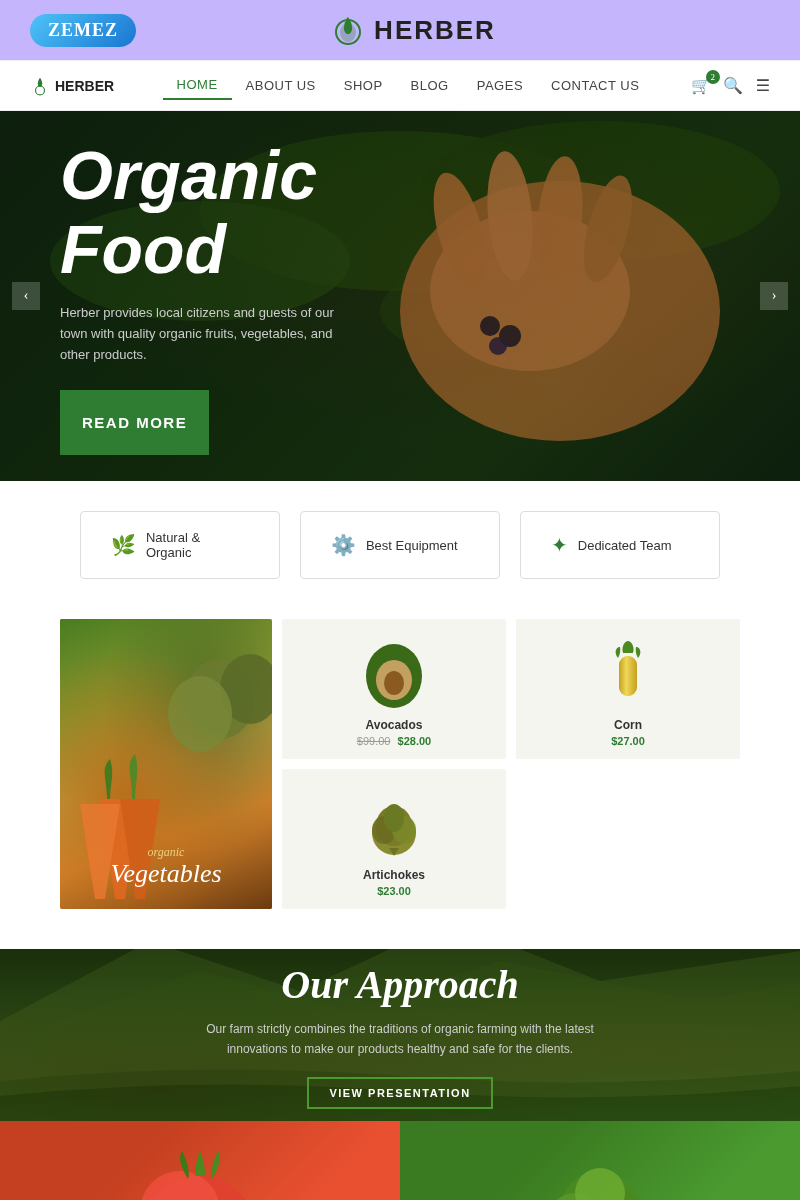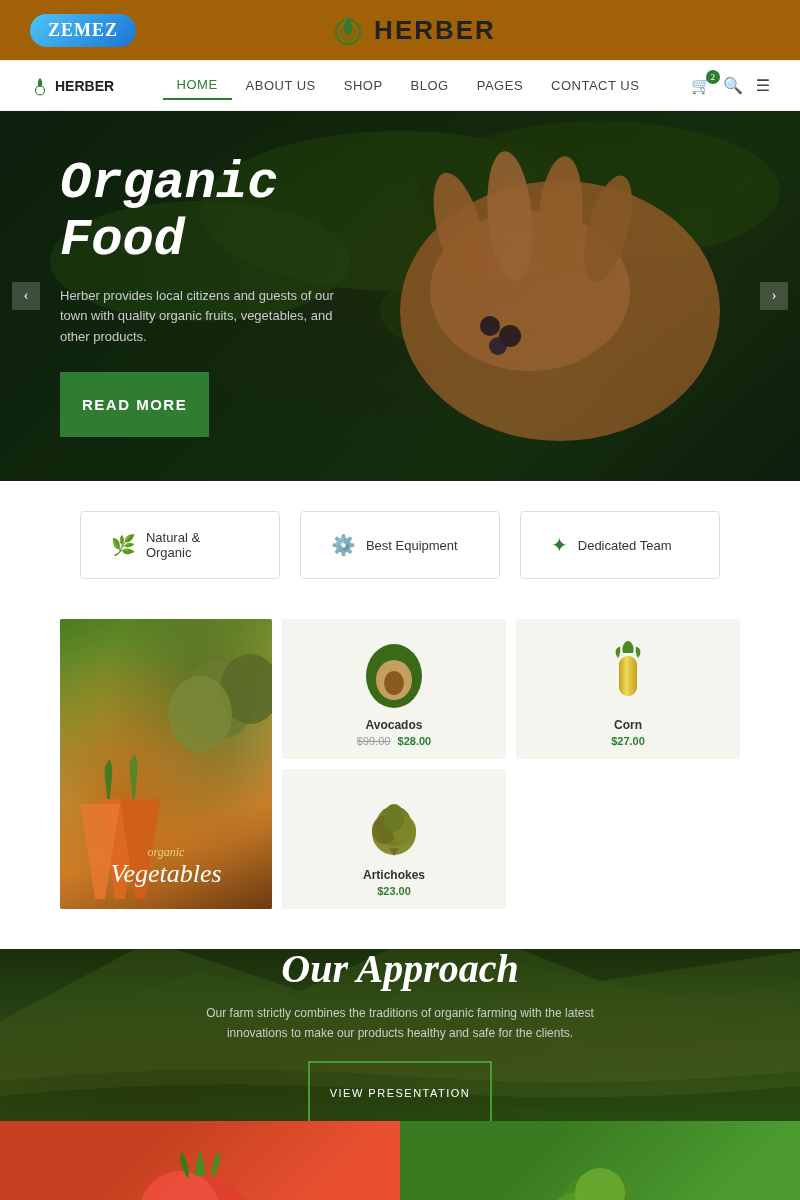--- a/index.html
+++ b/index.html
@@ -4,21 +4,21 @@
   <style>
     * { margin: 0; padding: 0; box-sizing: border-box; }
     body { font-family: 'Georgia', serif; background: #fff; width: 800px; }
 
     
     .top-bar {
       display: flex;
       align-items: center;
       justify-content: space-between;
       padding: 12px 30px;
-      background: #a16207;
+      background: #c4b5fd;
     }
     .zemez-logo {
       background: linear-gradient(135deg, #4fc3f7, #1976d2);
       color: #fff;
       font-weight: 900;
       font-size: 18px;
       padding: 6px 18px;
       border-radius: 20px;
       letter-spacing: 1px;
     }
@@ -123,23 +123,23 @@
         radial-gradient(ellipse at 60% 40%, rgba(80,60,20,0.6) 0%, transparent 60%),
         linear-gradient(135deg, #0d1f0d 0%, #1a3a0a 40%, #2a5010 70%, #0d1f0d 100%);
     }
     .hero-content {
       position: relative;
       z-index: 2;
       padding: 50px 60px;
       max-width: 420px;
     }
     .hero-title {
-      font-size: 52px;
-      color: #fff;
-      font-family: Liberation Mono, monospace;
+      font-size: 68px;
+      color: #fff;
+      font-family: Liberation Sans, sans-serif;
       line-height: 1.1;
       margin-bottom: 16px;
       font-style: italic;
     }
     .hero-desc {
       font-size: 13px;
       color: #ccc;
       line-height: 1.6;
       margin-bottom: 24px;
       font-family: Arial, sans-serif;
@@ -334,27 +334,27 @@
       color: #ccc;
       font-family: Arial, sans-serif;
       line-height: 1.6;
       max-width: 400px;
       margin: 0 auto 18px;
     }
     .approach-btn {
       background: transparent;
       color: #fff;
       border: 2px solid #4a9a30;
-      padding: 24px 20px;
+      padding: 8px 20px;
       font-size: 11px;
       font-family: Arial, sans-serif;
       letter-spacing: 1.5px;
       text-transform: uppercase;
       cursor: pointer;
-      font-weight: 400;
+      font-weight: 700;
     }
 
     
     .bottom-section {
       display: flex;
       gap: 0;
       height: 160px;
     }
     .bottom-card {
       flex: 1;

